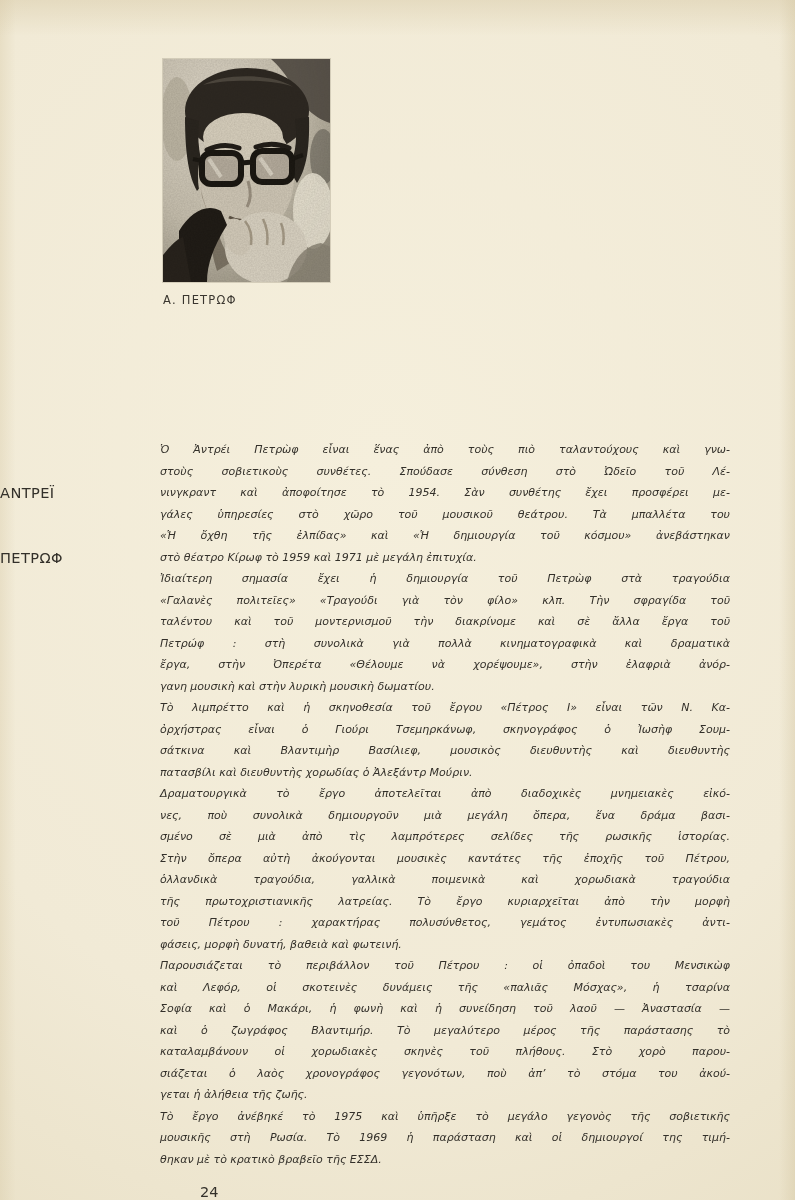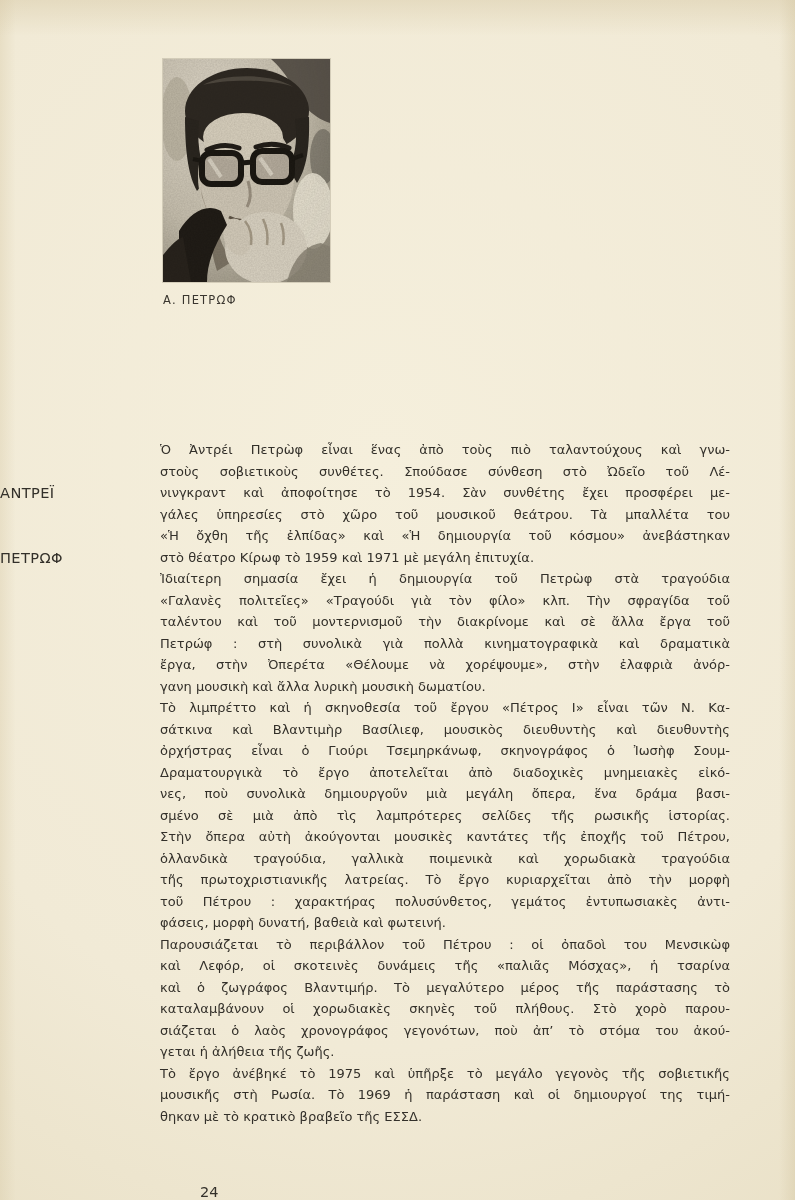--- a/index.html
+++ b/index.html
@@ -30,21 +30,21 @@
   
   .margin-label{
     position:absolute;left:0;top:439px;width:152px;
     font-size:14.6px;line-height:21.5px;
     letter-spacing:.4px;color:#33302a;white-space:pre;
   }
   .margin-label div{height:21.5px;}
   
   .article{
     position:absolute;left:160px;top:439px;width:570px;
-    font-size:13px;line-height:21.5px;color:#33302a;
+    font-size:11px;line-height:21.5px;color:#33302a;font-style:italic;
   }
   .article .line{
     text-align:justify;text-align-last:justify;
     height:21.5px;white-space:normal;overflow:visible;
   }
   .article .line.last{text-align-last:left;}
   .page-number{
     position:absolute;left:156px;top:1184px;
     font-size:14.5px;color:#33302a;margin-left:44px;
   }
@@ -126,34 +126,36 @@
       <div class="line">στοὺς σοβιετικοὺς συνθέτες. Σπούδασε σύνθεση στὸ Ὠδεῖο τοῦ Λέ-</div>
       <div class="line">νινγκραντ καὶ ἀποφοίτησε τὸ 1954. Σὰν συνθέτης ἔχει προσφέρει με-</div>
       <div class="line">γάλες ὑπηρεσίες στὸ χῶρο τοῦ μουσικοῦ θεάτρου. Τὰ μπαλλέτα του</div>
       <div class="line">«Ἡ ὄχθη τῆς ἐλπίδας» καὶ «Ἡ δημιουργία τοῦ κόσμου» ἀνεβάστηκαν</div>
       <div class="line last">στὸ θέατρο Κίρωφ τὸ 1959 καὶ 1971 μὲ μεγάλη ἐπιτυχία.</div>
       <div class="line">Ἰδιαίτερη σημασία ἔχει ἡ δημιουργία τοῦ Πετρὼφ στὰ τραγούδια</div>
       <div class="line">«Γαλανὲς πολιτεῖες» «Τραγούδι γιὰ τὸν φίλο» κλπ. Τὴν σφραγίδα τοῦ</div>
       <div class="line">ταλέντου καὶ τοῦ μοντερνισμοῦ τὴν διακρίνομε καὶ σὲ ἄλλα ἔργα τοῦ</div>
       <div class="line">Πετρώφ : στὴ συνολικὰ γιὰ πολλὰ κινηματογραφικὰ καὶ δραματικὰ</div>
       <div class="line">ἔργα, στὴν Ὀπερέτα «Θέλουμε νὰ χορέψουμε», στὴν ἐλαφριὰ ἀνόρ-</div>
-      <div class="line last">γανη μουσικὴ καὶ ἄλλα λυρικὴ μουσικὴ δωματίου.</div>
+      <div class="line last">γανη μουσικὴ καὶ στὴν λυρικὴ μουσικὴ δωματίου.</div>
       <div class="line">Τὸ λιμπρέττο καὶ ἡ σκηνοθεσία τοῦ ἔργου «Πέτρος Ι» εἶναι τῶν Ν. Κα-</div>
+      <div class="line">ὀρχήστρας εἶναι ὁ Γιούρι Τσεμηρκάνωφ, σκηνογράφος ὁ Ἰωσὴφ Σουμ-</div>
       <div class="line">σάτκινα καὶ Βλαντιμὴρ Βασίλιεφ, μουσικὸς διευθυντὴς καὶ διευθυντὴς</div>
-      <div class="line">ὀρχήστρας εἶναι ὁ Γιούρι Τσεμηρκάνωφ, σκηνογράφος ὁ Ἰωσὴφ Σουμ-</div>
+      <div class="line last">πατασβίλι καὶ διευθυντὴς χορωδίας ὁ Ἀλεξάντρ Μούριν.</div>
       <div class="line">Δραματουργικὰ τὸ ἔργο ἀποτελεῖται ἀπὸ διαδοχικὲς μνημειακὲς εἰκό-</div>
       <div class="line">νες, ποὺ συνολικὰ δημιουργοῦν μιὰ μεγάλη ὄπερα, ἕνα δράμα βασι-</div>
       <div class="line">σμένο σὲ μιὰ ἀπὸ τὶς λαμπρότερες σελίδες τῆς ρωσικῆς ἱστορίας.</div>
       <div class="line">Στὴν ὄπερα αὐτὴ ἀκούγονται μουσικὲς καντάτες τῆς ἐποχῆς τοῦ Πέτρου,</div>
       <div class="line">ὁλλανδικὰ τραγούδια, γαλλικὰ ποιμενικὰ καὶ χορωδιακὰ τραγούδια</div>
       <div class="line">τῆς πρωτοχριστιανικῆς λατρείας. Τὸ ἔργο κυριαρχεῖται ἀπὸ τὴν μορφὴ</div>
       <div class="line">τοῦ Πέτρου : χαρακτήρας πολυσύνθετος, γεμάτος ἐντυπωσιακὲς ἀντι-</div>
       <div class="line last">φάσεις, μορφὴ δυνατή, βαθειὰ καὶ φωτεινή.</div>
       <div class="line">Παρουσιάζεται τὸ περιβάλλον τοῦ Πέτρου : οἱ ὀπαδοὶ του Μενσικὼφ</div>
       <div class="line">καὶ Λεφόρ, οἱ σκοτεινὲς δυνάμεις τῆς «παλιᾶς Μόσχας», ἡ τσαρίνα</div>
+      <div class="line">Σοφία καὶ ὁ Μακάρι, ἡ φωνὴ καὶ ἡ συνείδηση τοῦ λαοῦ — Ἀναστασία —</div>
       <div class="line">καὶ ὁ ζωγράφος Βλαντιμήρ. Τὸ μεγαλύτερο μέρος τῆς παράστασης τὸ</div>
       <div class="line">καταλαμβάνουν οἱ χορωδιακὲς σκηνὲς τοῦ πλήθους. Στὸ χορὸ παρου-</div>
       <div class="line">σιάζεται ὁ λαὸς χρονογράφος γεγονότων, ποὺ ἀπ’ τὸ στόμα του ἀκού-</div>
       <div class="line last">γεται ἡ ἀλήθεια τῆς ζωῆς.</div>
       <div class="line">Τὸ ἔργο ἀνέβηκέ τὸ 1975 καὶ ὑπῆρξε τὸ μεγάλο γεγονὸς τῆς σοβιετικῆς</div>
       <div class="line">μουσικῆς στὴ Ρωσία. Τὸ 1969 ἡ παράσταση καὶ οἱ δημιουργοί της τιμή-</div>
       <div class="line last">θηκαν μὲ τὸ κρατικὸ βραβεῖο τῆς ΕΣΣΔ.</div>
     </div>
 
   <div class="page-number">24</div>

